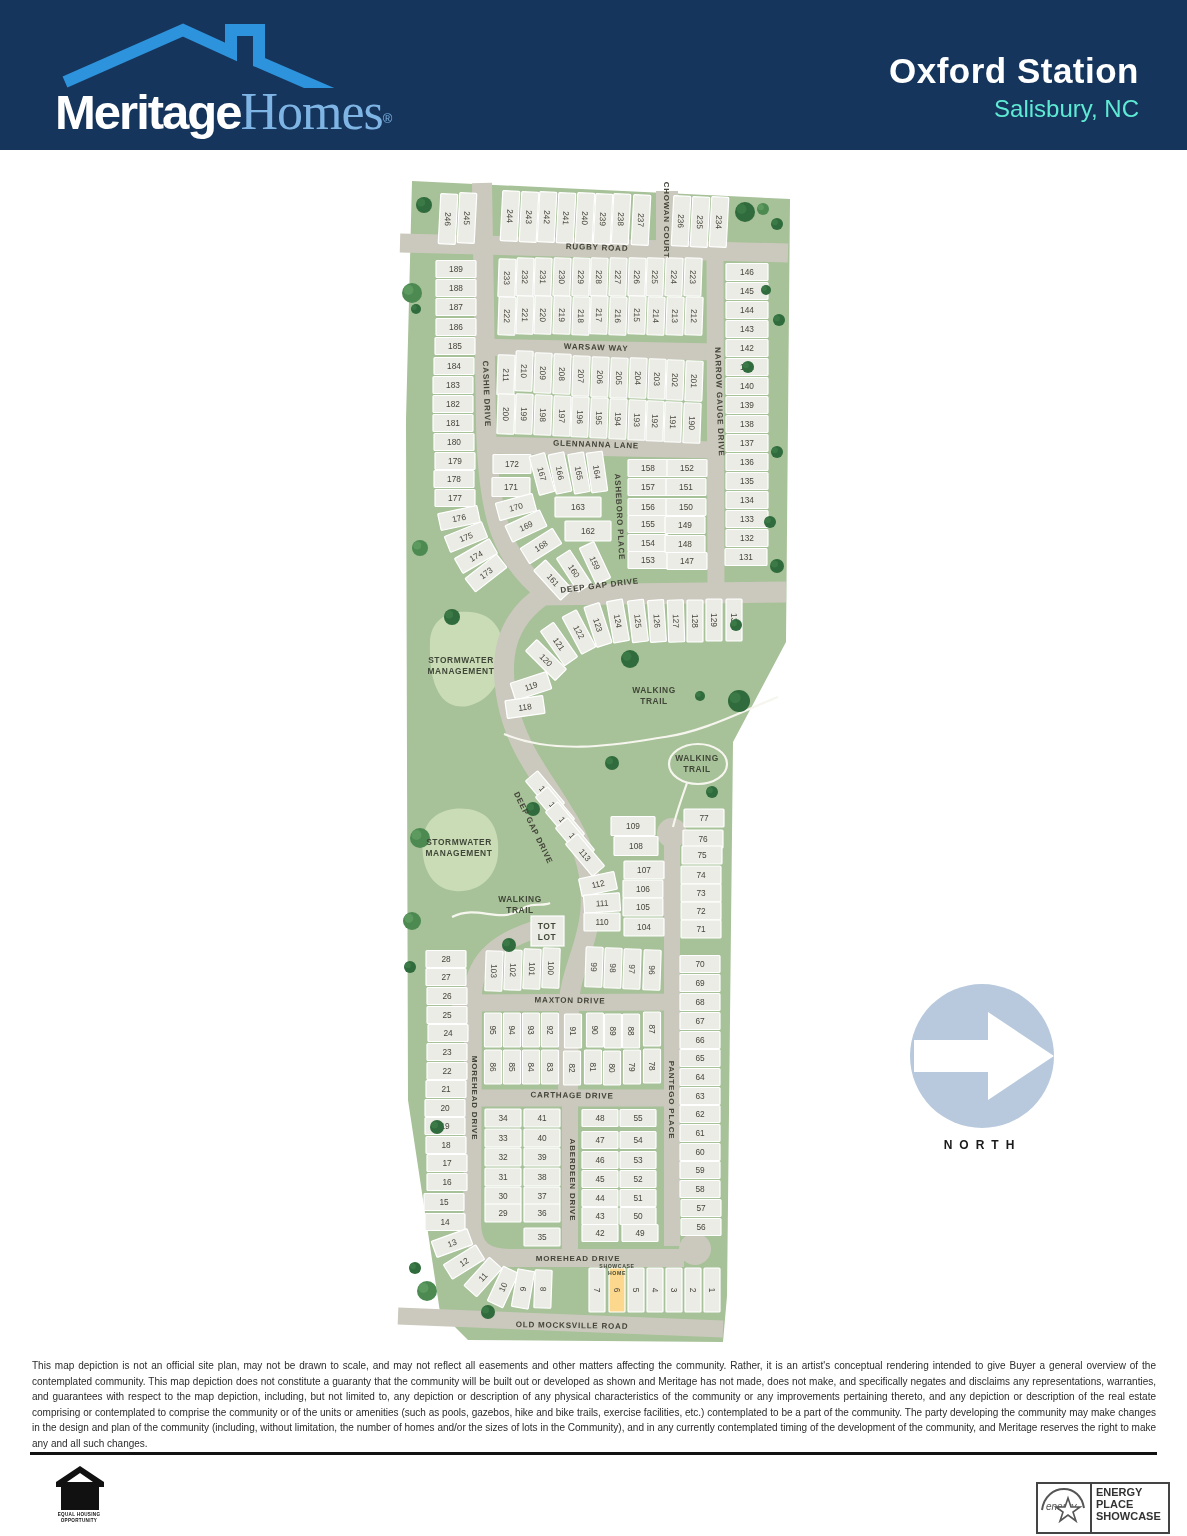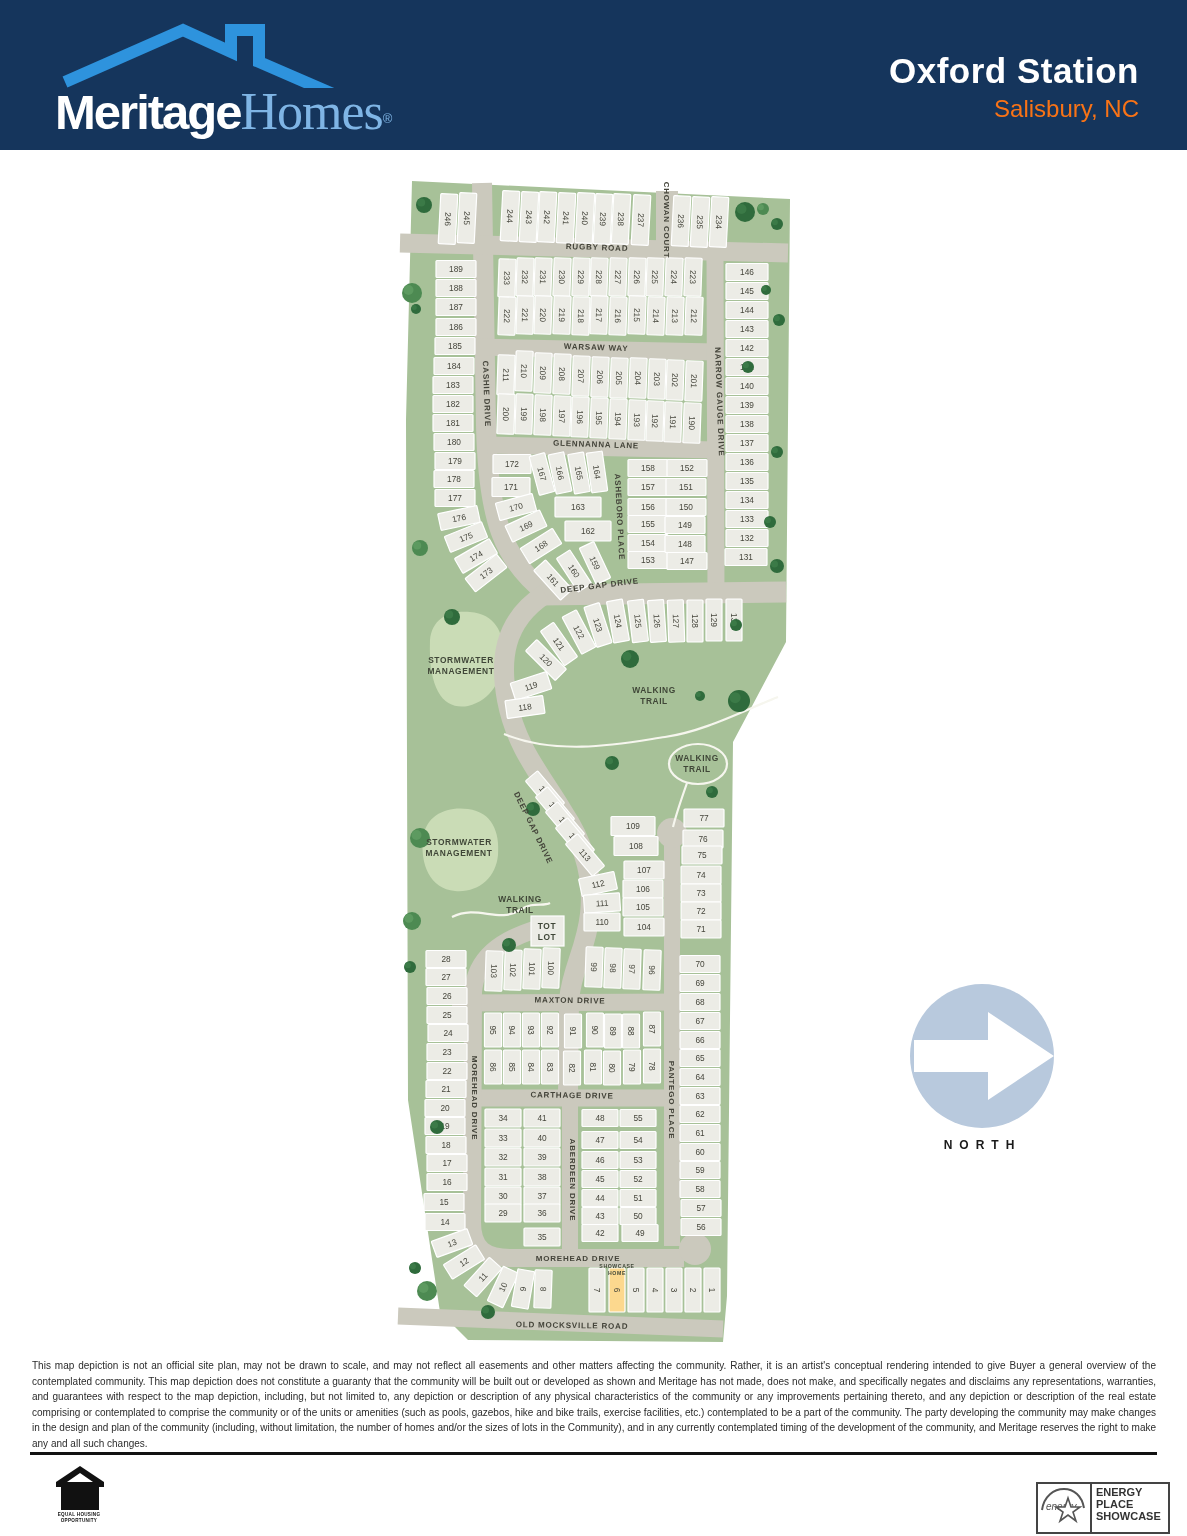--- a/index.html
+++ b/index.html
@@ -8,21 +8,21 @@
   
   #header{position:absolute;left:0;top:0;width:1187px;height:150px;background:#15355c;}
   #logo{position:absolute;left:55px;top:18px;width:360px;height:118px;}
   #logo-text{position:absolute;left:0px;top:64px;white-space:nowrap;}
   #logo-text .bold{font-family:"Liberation Sans",sans-serif;font-weight:bold;
         font-size:49px;color:#ffffff;letter-spacing:-2px;}
   #logo-text .light{font-family:"Liberation Serif",serif;font-size:52px;color:#7fb5e5;letter-spacing:-1px;}
   #logo-text .reg{font-size:13px;color:#7fb5e5;vertical-align:super;}
   #title-block{position:absolute;right:48px;top:38px;text-align:right;color:#fff;margin-top:13px;}
   #community-name{font-size:35px;font-weight:bold;letter-spacing:.5px;}
-  #community-location{font-size:24px;font-weight:400;margin-top:4px;color:#f97316;}
+  #community-location{font-size:24px;font-weight:400;margin-top:4px;color:#5eead4;}
   
   #site-svg{position:absolute;left:0;top:0;}
   text{font-family:"Liberation Sans",sans-serif;}
   .lot-num{fill:#45453b;}
   .street{fill:#44443a;font-weight:bold;letter-spacing:.8px;}
   .area{fill:#3f4637;font-weight:bold;letter-spacing:.6px;}
   
   #north-label{position:absolute;left:905px;top:1138px;width:155px;text-align:center;
       font-size:12px;font-weight:bold;letter-spacing:7px;color:#1a1a1a;}
   

